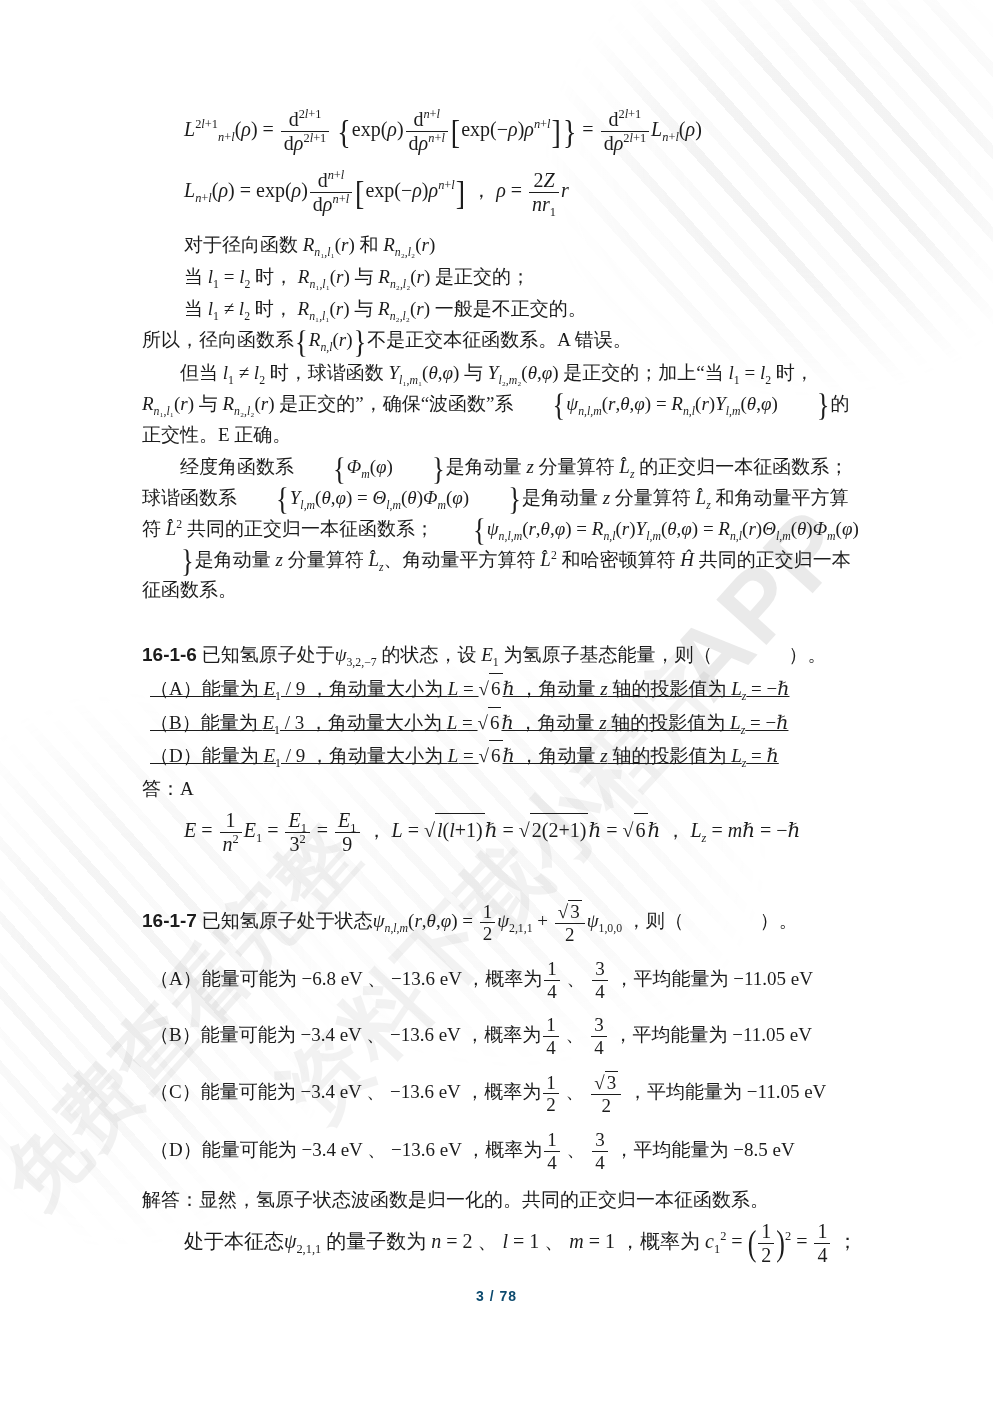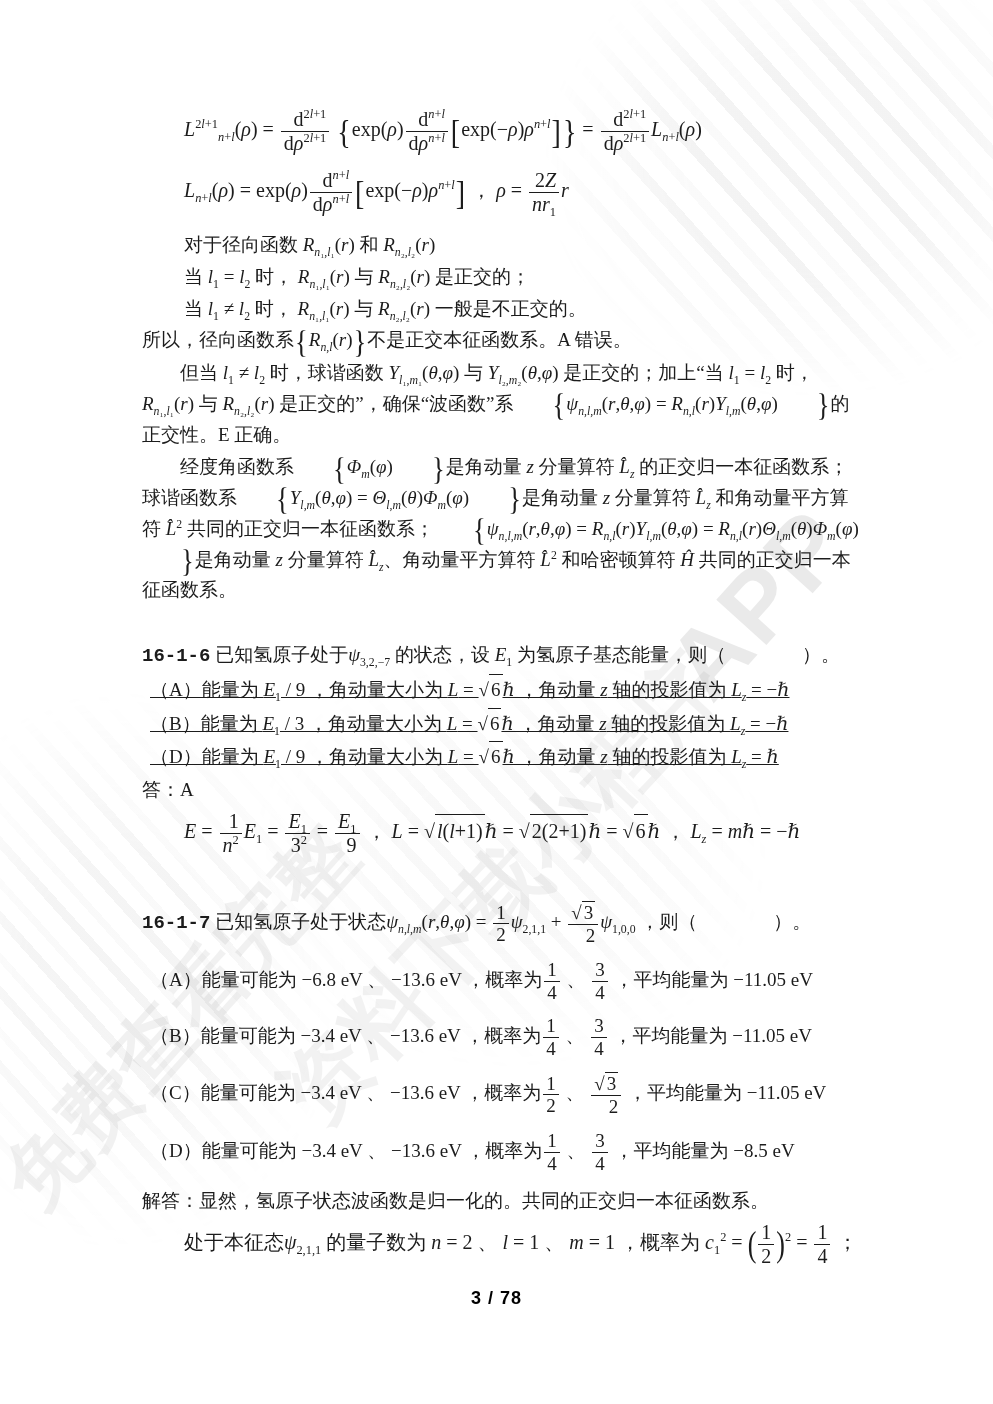--- a/index.html
+++ b/index.html
@@ -30,31 +30,31 @@
     transform:rotate(-48deg);transform-origin:left top;letter-spacing:4px;}
   
   .content{position:absolute;left:142px;top:108px;width:724px;z-index:1;
     font-size:19px;line-height:1.62;}
   .dmath{padding-left:42px;margin:0 0 14px 0;font-size:20px;line-height:1.25;}
   .line{margin:1px 0;}
   .ind{padding-left:42px;}
   .para{text-indent:2em;margin:2px 0;}
   .qhead{margin-top:34px;}
   .qhead2{margin-top:44px;}
-  .qnum{font-weight:700;font-family:Liberation Mono, monospace;text-align:center;}
+  .qnum{font-weight:700;font-family:Liberation Sans, sans-serif;text-align:center;}
   .opt{padding-left:8px;margin:2px 0;text-decoration:underline;}
   .opt167{padding-left:8px;margin:12px 0;}
   .solmath{padding-left:42px;margin:4px 0 6px 0;font-size:20px;}
   .footer{position:absolute;left:0;right:0;top:1288px;text-align:center;z-index:1;
-    font-family:"Liberation Sans","DejaVu Sans",sans-serif;font-weight:700;font-size:18px;
-    letter-spacing:1px;color:#000000;}
+    font-family:"Liberation Sans","DejaVu Sans",sans-serif;font-weight:700;font-size:14px;
+    letter-spacing:1px;color:#0c4a6e;}
   
   .mi{font-style:italic;}
   sup,sub{font-size:62%;line-height:0;}
-  .mfrac{display:inline-block;vertical-align:middle;text-align:right;line-height:1.15;margin:0 2px;}
+  .mfrac{display:inline-block;vertical-align:middle;text-align:center;line-height:1.15;margin:0 2px;}
   .mfrac .num{display:block;border-bottom:1.2px solid currentColor;padding:0 3px;}
   .mfrac .den{display:block;padding:0 3px;}
   .msqrt{display:inline-block;white-space:nowrap;}
   .mrad{display:inline-block;}
   .mrc{display:inline-block;border-top:1.2px solid currentColor;padding:0 2px;}
   .bigd{display:inline-block;font-size:1.4em;vertical-align:middle;transform:scaleY(1.18);line-height:1;margin:0 1px;}
   .mpar{display:inline-block;vertical-align:middle;}
   .bigp{display:inline-block;font-size:1.3em;vertical-align:middle;transform:scaleY(1.35);line-height:1;}
 </style>
 </head>

